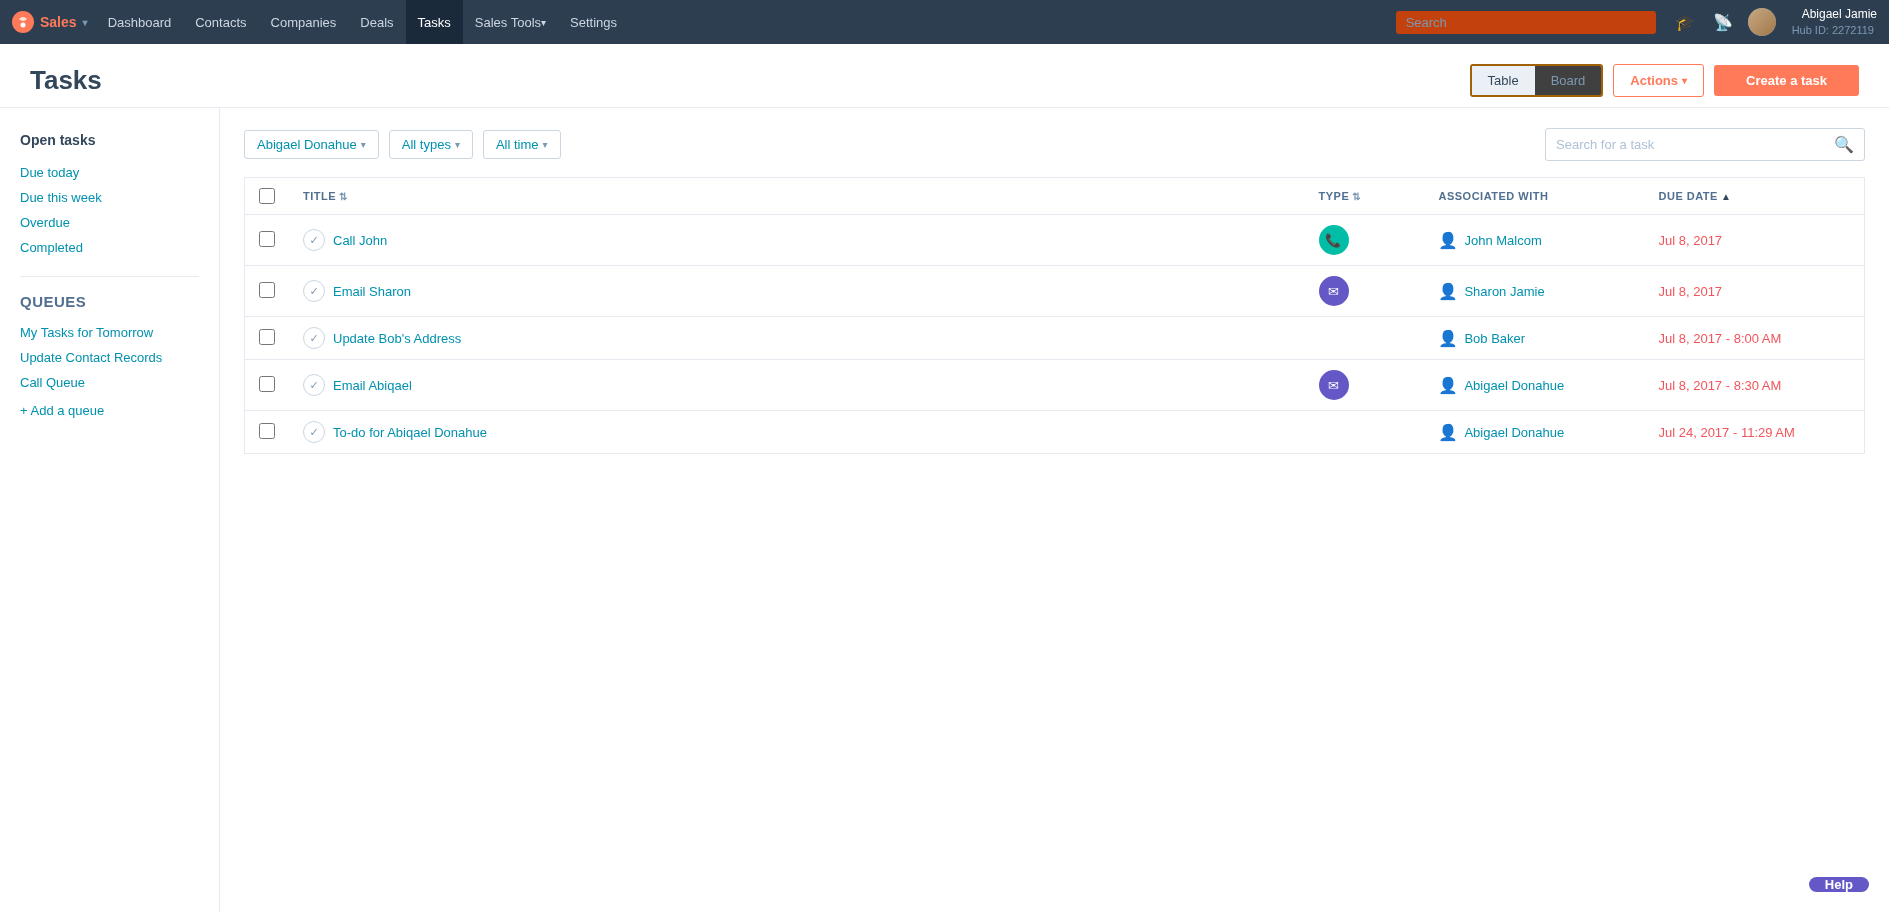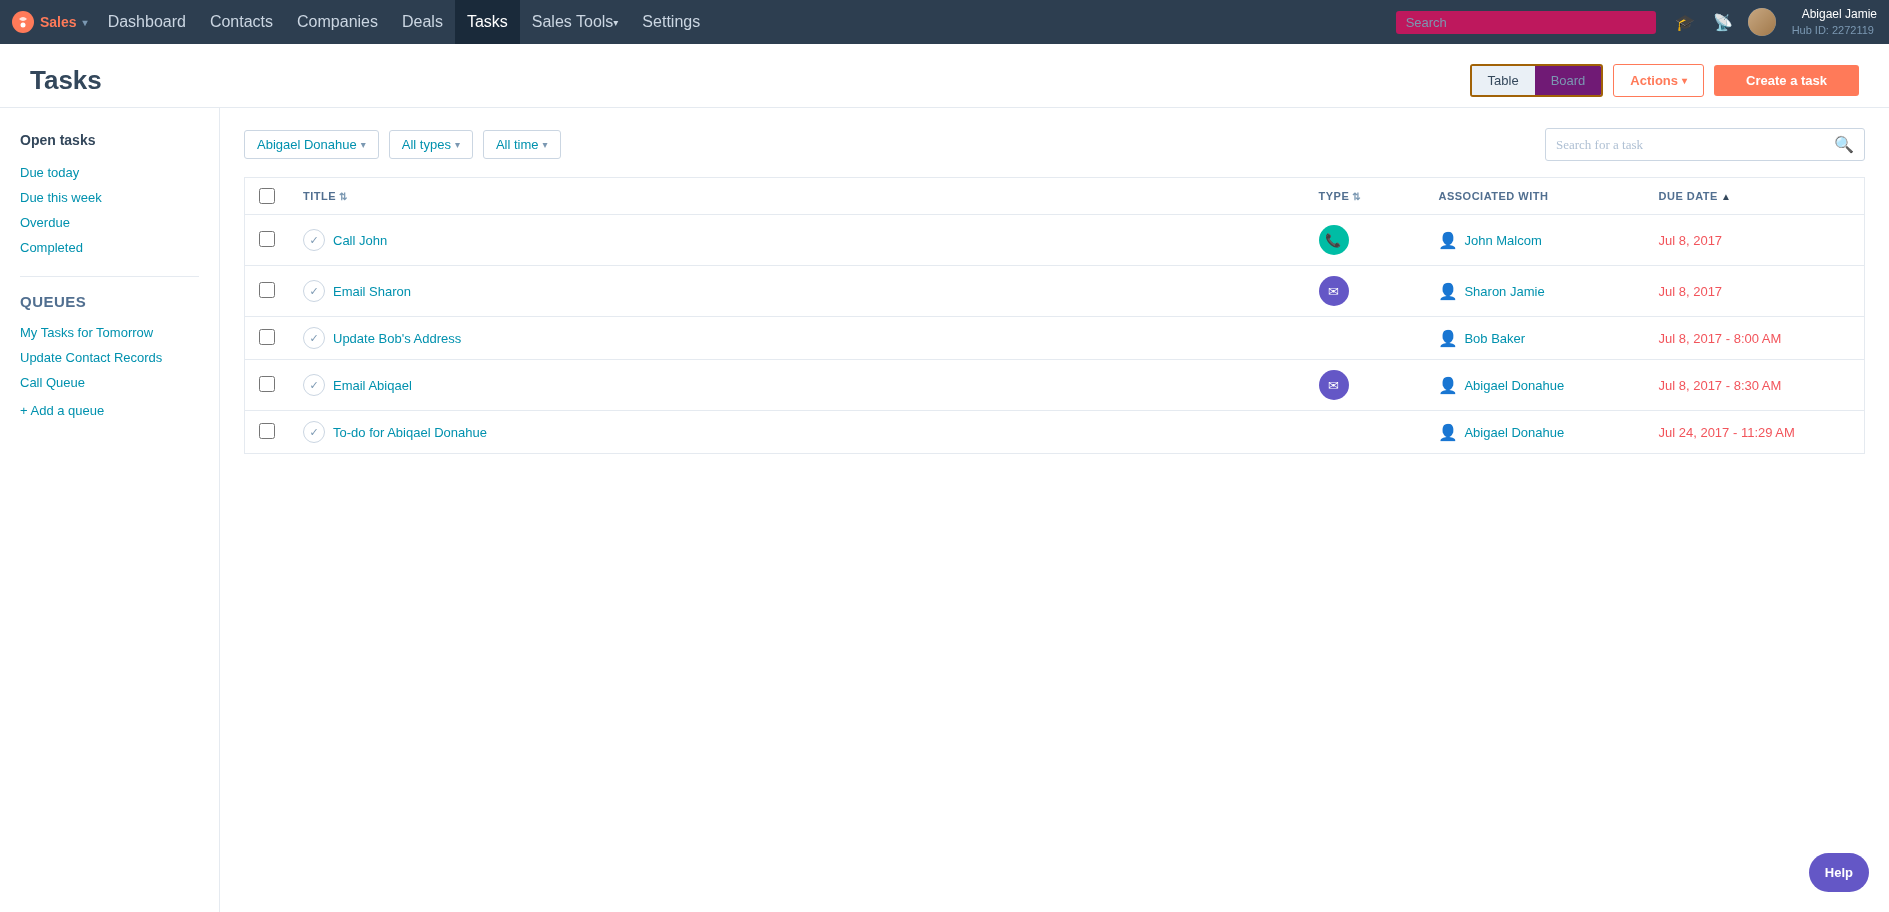--- a/index.html
+++ b/index.html
@@ -28,31 +28,31 @@
     .nav-brand-icon {
       width: 22px;
       height: 22px;
     }
     .nav-item {
       color: #cbd6e2;
       padding: 0 12px;
       height: 44px;
       display: flex;
       align-items: center;
-      font-size: 16px;
+      font-size: 13px;
       cursor: pointer;
       white-space: nowrap;
     }
     .nav-item.active { color: #fff; background: #1a2a3a; }
     .nav-item.has-arrow::after { content: ' ▾'; font-size: 10px; }
     .nav-search-wrapper {
       margin-left: auto;
       display: flex;
       align-items: center;
-      background: #be185d;
+      background: #c2410c;
       border-radius: 3px;
       padding: 4px 10px;
       min-width: 260px;
     }
     .nav-search-input {
       background: transparent;
       border: none;
       outline: none;
       color: #cbd6e2;
       font-size: 13px;
@@ -128,21 +128,21 @@
       display: flex;
       border: 2px solid #a16207;
       border-radius: 3px;
       overflow: hidden;
       margin-left: 40px;
     }
     .view-btn {
       padding: 7px 16px;
       font-size: 13px;
       cursor: pointer;
-      background: #701a75;
+      background: #404040;
       border: none;
       color: #33475b;
       font-weight: 500;
     }
     .view-btn.active {
       background: #eaf0f6;
       color: #33475b;
     }
     .view-btn:not(.active) { color: #7b98b2; }
     .btn-actions {
@@ -255,21 +255,20 @@
       background: #fff;
       padding: 6px 10px;
       min-width: 320px;
     }
     .search-task-input {
       border: none;
       outline: none;
       font-size: 13px;
       color: #33475b;
       flex: 1;
-      font-family: Liberation Serif, serif;
     }
     .search-task-input::placeholder { color: #b0c1d4; }
     .search-icon-btn {
       color: #0091ae;
       font-size: 16px;
       cursor: pointer;
     }
 
     
     .tasks-table {
@@ -374,21 +373,21 @@
 
     
     .help-btn {
       position: fixed;
       bottom: 20px;
       right: 20px;
       background: #6457c6;
       color: #fff;
       border: none;
       border-radius: 20px;
-      padding: 12px 16px;
+      padding: 0 16px;
       font-size: 13px;
       font-weight: 600;
       cursor: pointer;
     }
 
     
     .th-checkbox-wrapper {
       display: flex;
       align-items: center;
     }

